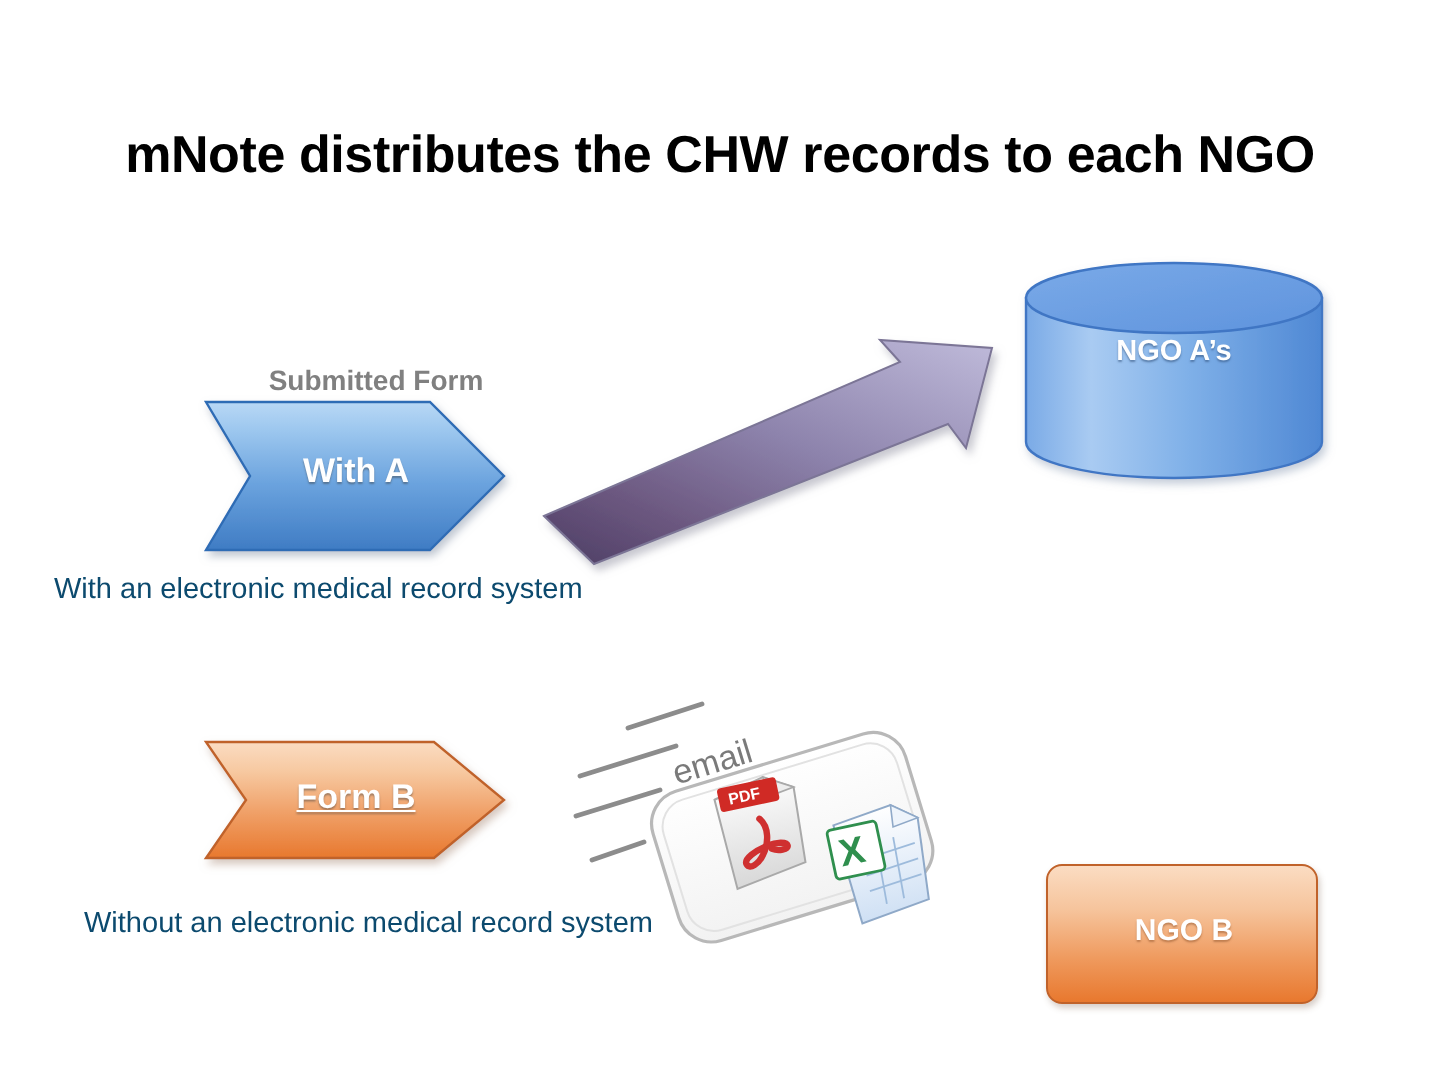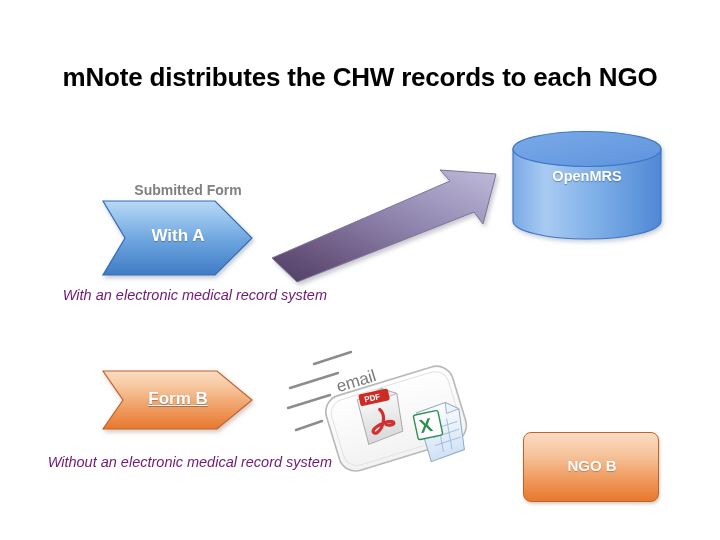--- a/index.html
+++ b/index.html
@@ -72,25 +72,24 @@
 
   #form-a-shape { left: 103px; top: 200px; width: 150px; height: 76px; }
   #form-a-label { top: 26px; }
 
   #form-b-shape { left: 103px; top: 370px; width: 150px; height: 60px; }
   #form-b-label { top: 19px; text-decoration: underline; }
 
   
   .caption {
     position: absolute;
-    text-align: right;
+    text-align: left;
     font-size: 14.5px;
-    color: #701a75;
+    color: #0c4a6e;
     line-height: 21px;
-    font-style: italic;
   }
   #caption-a { left: 27px; top: 285px; width: 300px; }
   #caption-b { left: 42px; top: 452px; width: 290px; }
 
   
   #big-arrow {
     position: absolute;
     left: 268px;
     top: 168px;
     width: 245px;
@@ -229,21 +228,21 @@
         <filter id="shadowCyl" x="-20%" y="-20%" width="150%" height="160%">
           <feDropShadow dx="1.5" dy="2.5" stdDeviation="2" flood-color="#8a9bb3" flood-opacity="0.5"></feDropShadow>
         </filter>
       </defs>
       <g filter="url(#shadowCyl)">
         <path d="M1,18 L1,90 A74,18 0 0 0 149,90 L149,18 Z" fill="url(#gradCylBody)" stroke="#3f76c4" stroke-width="1.2"></path>
         <ellipse cx="75" cy="18" rx="74" ry="17.5" fill="url(#gradCylTop)" stroke="#3f76c4" stroke-width="1.2"></ellipse>
       </g>
     </svg>
     <div id="ngo-a-db-label">
-      <div>OpenMRS</div>
+      <div>NGO A’s</div>
     </div>
   </div>
 
   <div class="chevron-wrap" id="form-b-shape">
     <svg width="150" height="60" viewBox="0 0 150 60">
       <defs>
         <linearGradient id="gradOrangeB" x1="0" y1="0" x2="0" y2="1">
           <stop offset="0%" stop-color="#fbdcc2"></stop>
           <stop offset="25%" stop-color="#f7c9a1"></stop>
           <stop offset="60%" stop-color="#f0a169"></stop>

